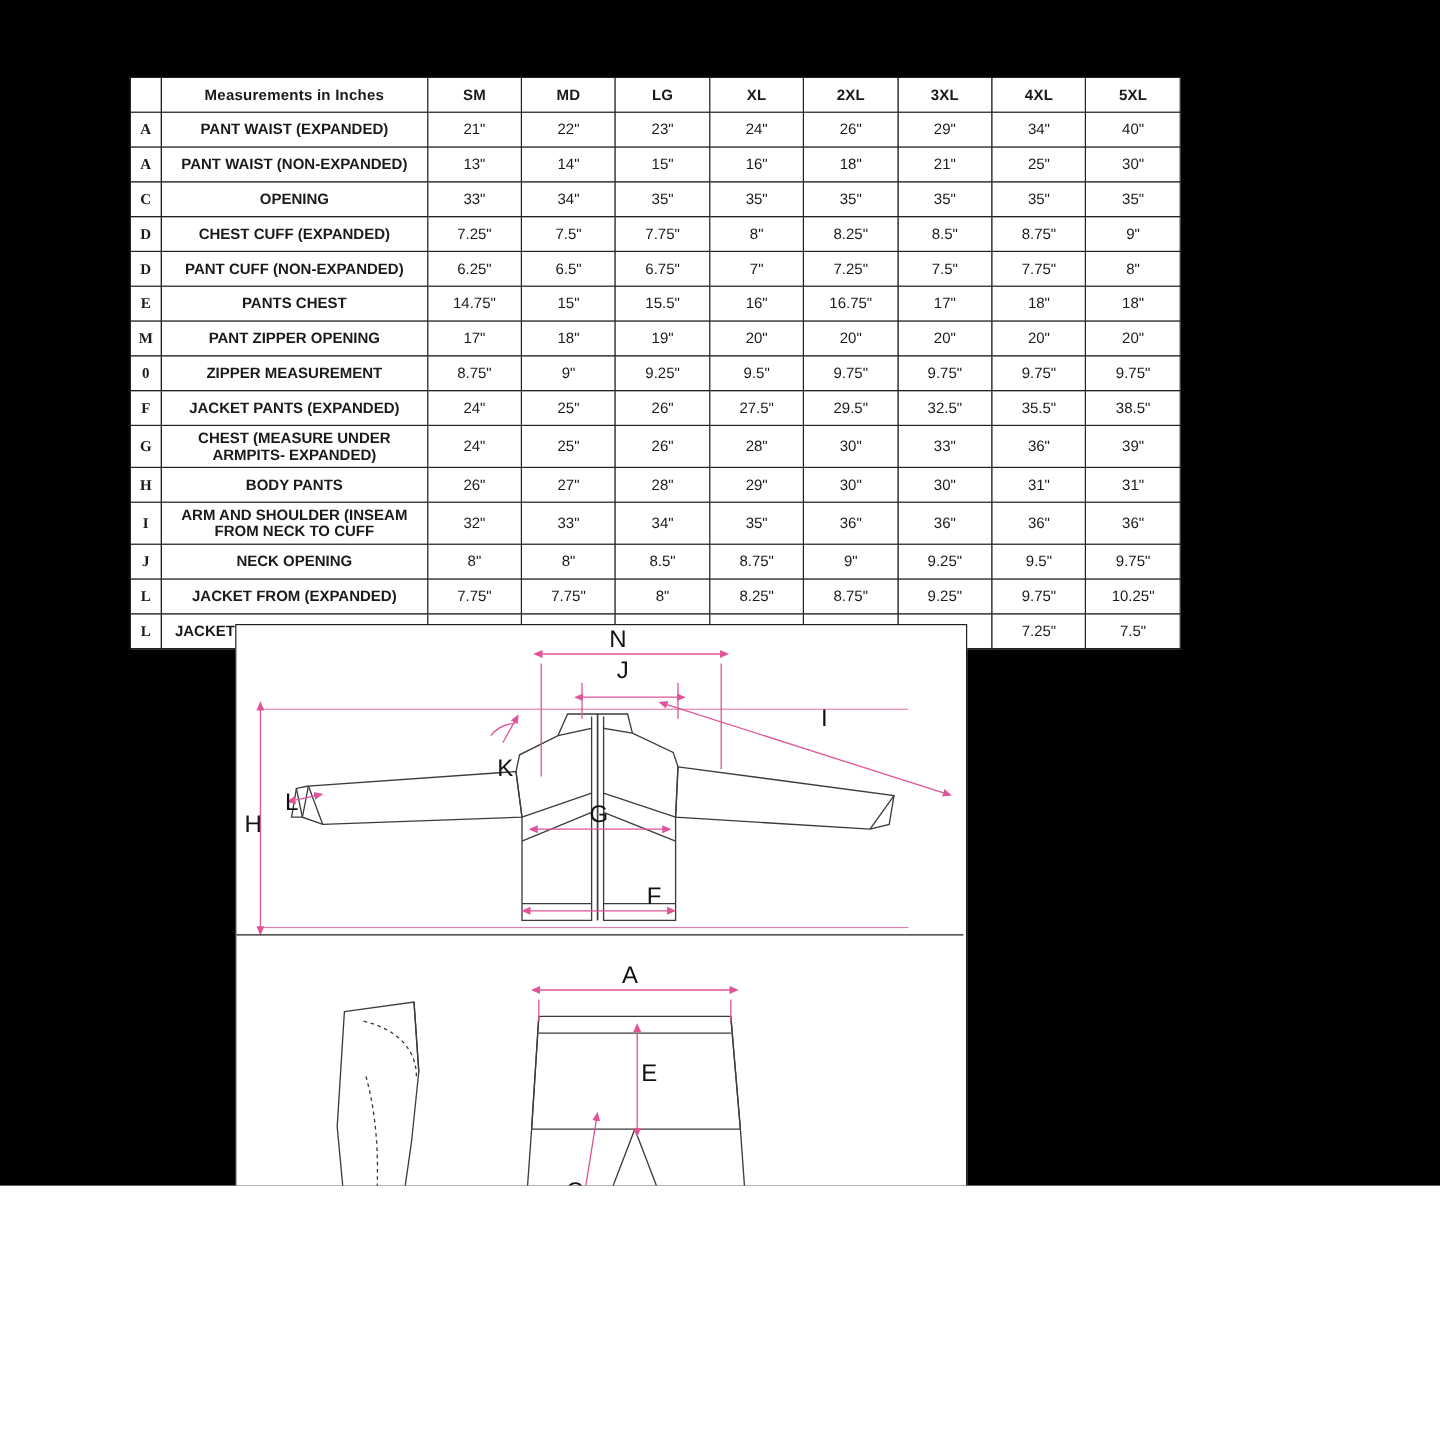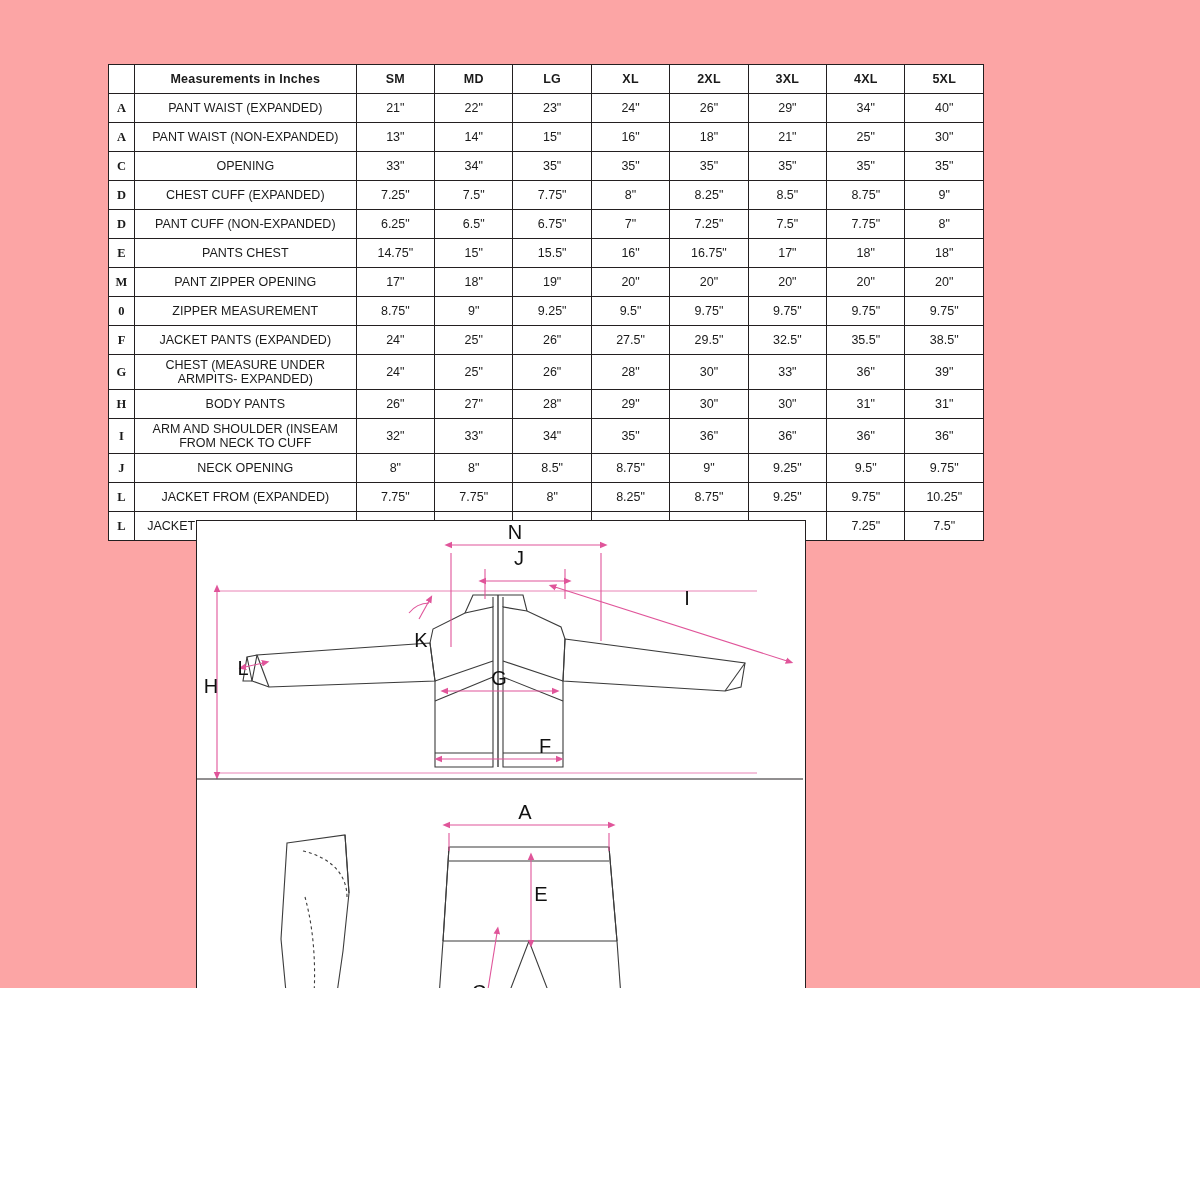--- a/index.html
+++ b/index.html
@@ -8,21 +8,21 @@
     background: #ffffff;
     width: 1200px;
     height: 1200px;
     font-family: "Liberation Sans", sans-serif;
   }
   #page {
     position: relative;
     width: 1200px;
     height: 988px;
     overflow: hidden;
-    background: #fca5a5;
+    background: #000000;
   }
 
   
   .table-wrap {
     position: absolute;
     left: 108px;
     top: 64px;
     width: 876px;
   }
   table.size-chart {
@@ -61,21 +61,21 @@
   }
   td.letter {
     text-align: left;
     padding-left: 4px;
     font-weight: bold;
     font-size: 13px;
     background: #fafafa;
     font-family: "Liberation Serif", serif;
   }
   td.label {
-    font-weight: normal;
+    font-weight: bold;
     font-size: 11.5px;
     line-height: 1.12;
     padding: 2px 4px;
     color: #111;
   }
   td.val {
     font-size: 12.5px;
   }
   tr.tall td { height: 34px; }
 

